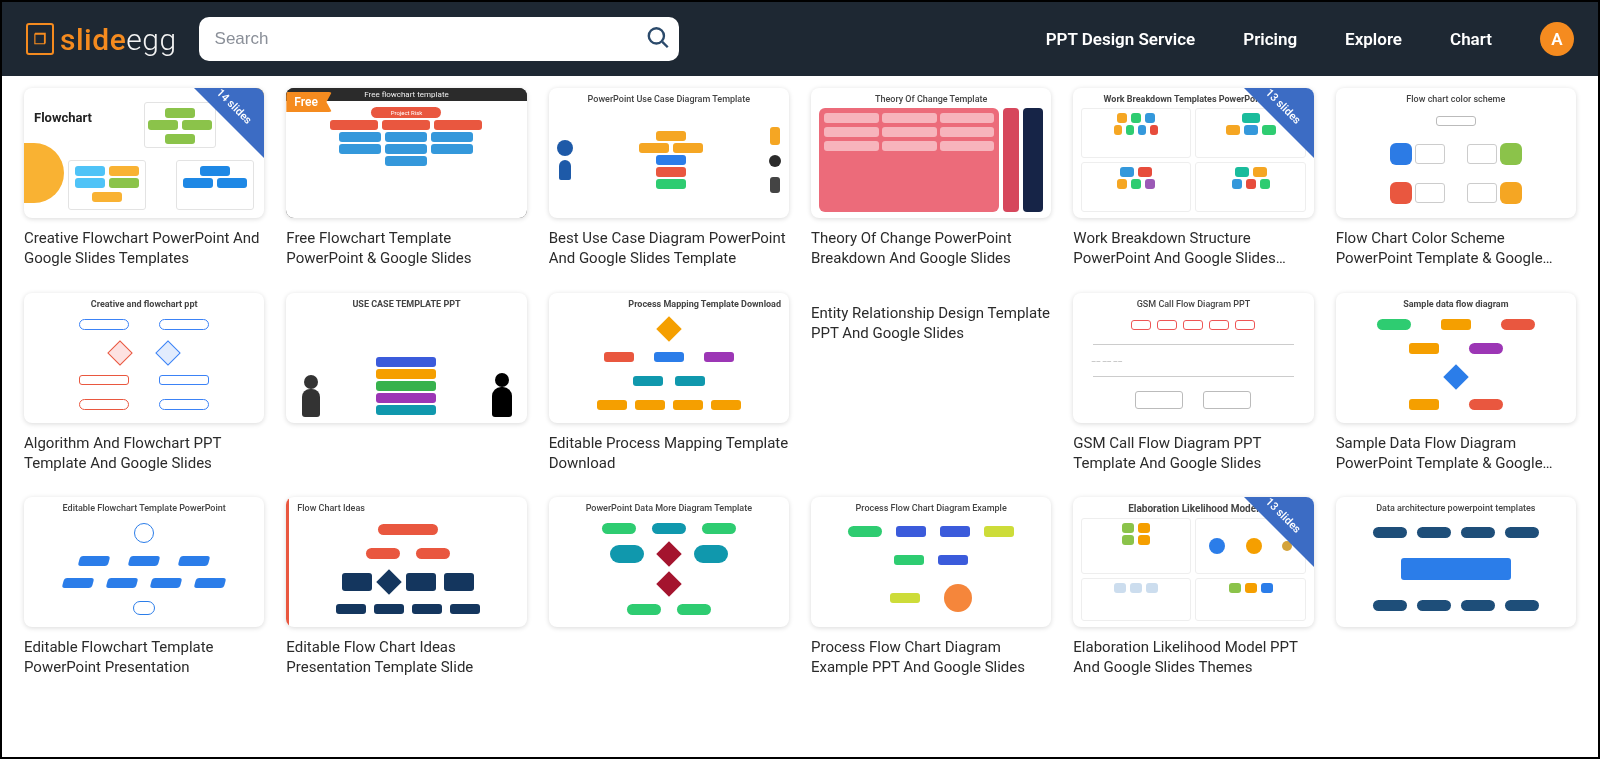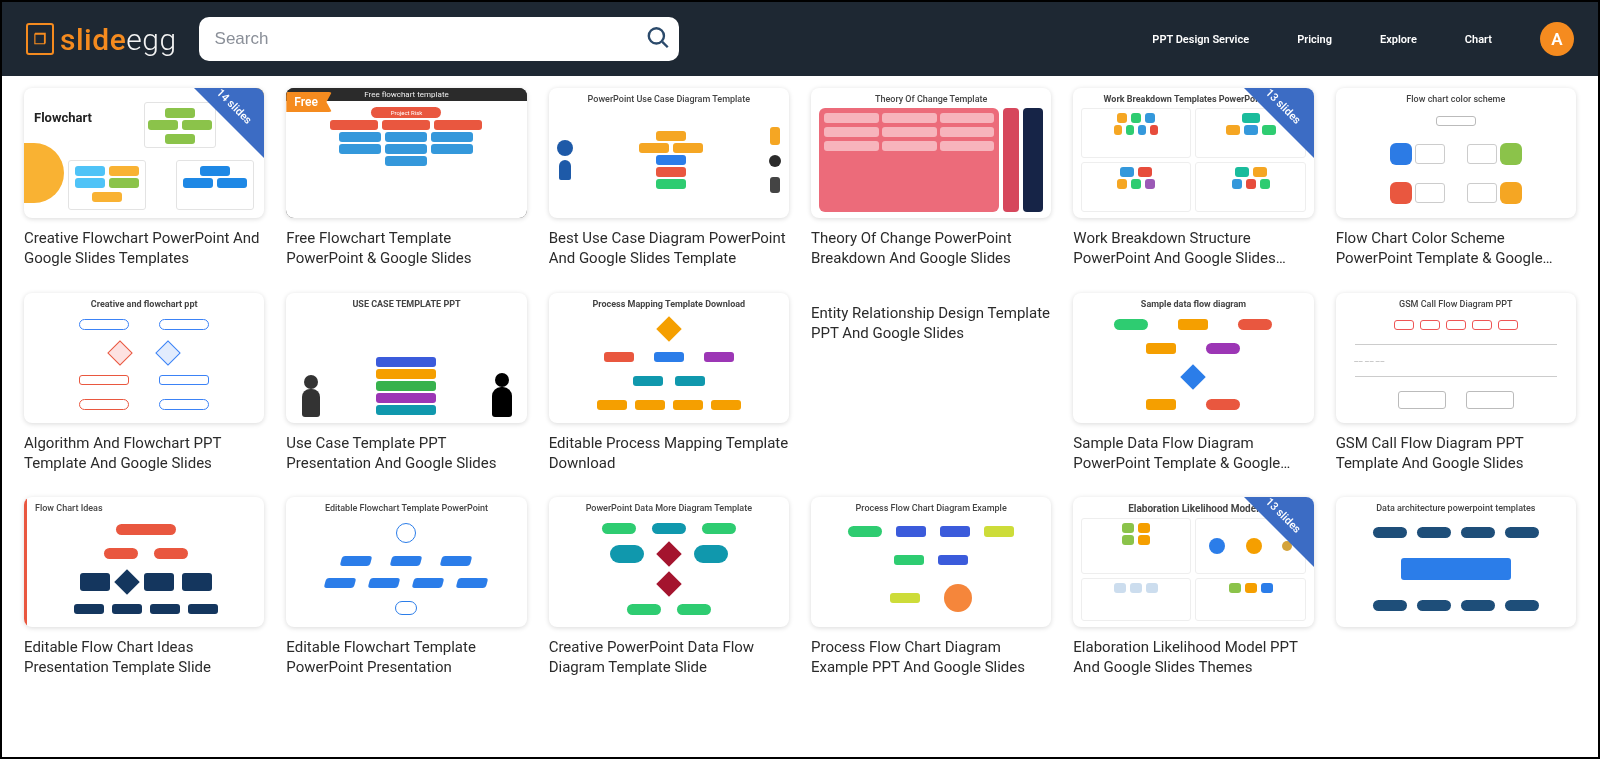--- a/index.html
+++ b/index.html
@@ -9,21 +9,21 @@
   .logo { display: flex; align-items: center; gap: 6px; }
   .logo-icon { width: 28px; height: 32px; border: 2px solid #f58b1f; border-radius: 3px; display:flex; align-items:center; justify-content:center; color:#f58b1f; font-size:14px; font-weight:bold;}
   .logo-text { font-size: 30px; letter-spacing: .5px; }
   .logo-text .s { color: #f58b1f; font-weight: 500;}
   .logo-text .e { color: #f4f4f4; font-weight: 300;}
   .search-wrap { position: relative; flex: 0 0 480px; }
   .search-input { width: 100%; height: 44px; border-radius: 10px; border: none; padding: 0 50px 0 16px; font-size: 17px; background: #fff; color: #222; outline: none; }
   .search-input::placeholder { color: #8a8f98; }
   .search-btn { position: absolute; right: 8px; top: 50%; transform: translateY(-50%); background: none; border: none; cursor: pointer; color: #2b4a6b; }
   .nav { margin-left: auto; display: flex; align-items: center; gap: 48px; }
-  .nav a { color: #fff; text-decoration: none; font-size: 11px; font-weight: 600; cursor: pointer; }
+  .nav a { color: #fff; text-decoration: none; font-size: 17px; font-weight: 600; cursor: pointer; }
   .avatar { width: 34px; height: 34px; border-radius: 50%; background: #f58b1f; color: #fff; display: flex; align-items: center; justify-content: center; font-weight: 600; font-size: 17px; cursor: pointer; }
   
   .grid { padding: 12px 22px; display: grid; grid-template-columns: repeat(6, 1fr); gap: 24px 22px; }
   .card { display: flex; flex-direction: column; cursor: pointer; }
   .thumb { position: relative; width: 100%; height: 130px; background: #fff; border-radius: 8px; box-shadow: 0 1px 5px rgba(0,0,0,.15); overflow: hidden; }
   .thumb-inner { position:absolute; inset:0; padding:6px 8px; font-size:8px; color:#333; display:flex; flex-direction:column; }
   .thumb-title { text-align:center; font-size:9px; font-weight:500; color:#444; margin-bottom:4px; }
   .card-title { font-size: 15px; color: #2b2b2b; line-height: 1.35; margin-top: 10px; display: -webkit-box; -webkit-line-clamp: 2; -webkit-box-orient: vertical; overflow: hidden; }
   
   .ribbon { position:absolute; top:0; right:0; width:0; height:0; border-style:solid; border-width:0 70px 70px 0; border-color: transparent #3c6cc4 transparent transparent; }
@@ -364,27 +364,26 @@
                 <div class="box" style="background:#1098ad;min-width:60px;"></div>
               </div>
           </div>
           <div style="flex:0 0 34px; display:flex; flex-direction:column; align-items:center;">
               <div style="width:14px;height:14px;border-radius:50%;background:#000;"></div>
               <div style="width:20px;height:30px;background:#000;border-radius:9px 9px 3px 3px;"></div>
             </div>
         </div>
       </div>
     </div>
-    <div class="card-title">Use Case Template PPT Presentation And Google Slides</div>
-  </div>
-
-  <div class="card">
-    <div class="thumb">
-      <div class="thumb-inner">
-        <div class="thumb-title" style="text-align:center; font-weight:700;">Process Mapping Template Download</div>
+  </div>
+
+  <div class="card">
+    <div class="thumb">
+      <div class="thumb-inner">
+        <div class="thumb-title" style="text-align:right; font-weight:700;">Process Mapping Template Download</div>
         <div class="flow-body">
           <div class="row">
               <div class="dia" style="background:#f59f00;"></div>
             </div>
           <div class="row" style="gap:20px;">
               <div class="box" style="background:#e9573f;"></div>
               <div class="box" style="background:#2b7de9;"></div>
               <div class="box" style="background:#9c36b5;"></div>
             </div>
           <div class="row" style="gap:12px;">
@@ -398,47 +397,20 @@
               <div class="box" style="background:#f59f00;"></div>
             </div>
         </div>
       </div>
     </div>
     <div class="card-title">Editable Process Mapping Template Download</div>
   </div>
 
   <div class="card">
     <div class="card-title">Entity Relationship Design Template PPT And Google Slides</div>
-  </div>
-
-  <div class="card">
-    <div class="thumb">
-      <div class="thumb-inner">
-        <div class="thumb-title" style="font-weight:700;">Sample data flow diagram</div>
-        <div class="flow-body">
-          <div class="row" style="gap:30px;">
-              <div class="box pill" style="background:#2ecc71;"></div>
-              <div class="box" style="background:#f59f00;"></div>
-              <div class="box pill" style="background:#e9573f;"></div>
-            </div>
-          <div class="row" style="gap:30px;">
-              <div class="box" style="background:#f59f00;"></div>
-              <div class="box pill" style="background:#9c36b5;"></div>
-            </div>
-          <div class="row">
-              <div class="dia" style="background:#2b7de9;"></div>
-            </div>
-          <div class="row" style="gap:30px;">
-              <div class="box" style="background:#f59f00;"></div>
-              <div class="box pill" style="background:#e9573f;"></div>
-            </div>
-        </div>
-      </div>
-    </div>
-    <div class="card-title">Sample Data Flow Diagram PowerPoint Template &amp; Google…</div>
   </div>
 
   <div class="card">
     <div class="thumb">
       <div class="thumb-inner">
         <div class="thumb-title">GSM Call Flow Diagram PPT</div>
         <div class="flow-body" style="gap:2px;">
           <div class="row" style="gap:6px;">
               <div class="box" style="border:1px solid #e55;background:#fff;min-width:20px;"></div>
               <div class="box" style="border:1px solid #e55;background:#fff;min-width:20px;"></div>
@@ -454,20 +426,75 @@
               <div class="box" style="border:1px solid #bbb;background:#fff;min-width:48px;min-height:18px;"></div>
             </div>
         </div>
       </div>
     </div>
     <div class="card-title">GSM Call Flow Diagram PPT Template And Google Slides</div>
   </div>
 
   <div class="card">
     <div class="thumb">
+      <div class="thumb-inner">
+        <div class="thumb-title" style="font-weight:700;">Sample data flow diagram</div>
+        <div class="flow-body">
+          <div class="row" style="gap:30px;">
+              <div class="box pill" style="background:#2ecc71;"></div>
+              <div class="box" style="background:#f59f00;"></div>
+              <div class="box pill" style="background:#e9573f;"></div>
+            </div>
+          <div class="row" style="gap:30px;">
+              <div class="box" style="background:#f59f00;"></div>
+              <div class="box pill" style="background:#9c36b5;"></div>
+            </div>
+          <div class="row">
+              <div class="dia" style="background:#2b7de9;"></div>
+            </div>
+          <div class="row" style="gap:30px;">
+              <div class="box" style="background:#f59f00;"></div>
+              <div class="box pill" style="background:#e9573f;"></div>
+            </div>
+        </div>
+      </div>
+    </div>
+    <div class="card-title">Sample Data Flow Diagram PowerPoint Template &amp; Google…</div>
+  </div>
+
+  <div class="card">
+    <div class="thumb">
+      <div class="thumb-inner">
+        <div class="thumb-title">Editable Flowchart Template PowerPoint</div>
+        <div class="flow-body">
+          <div class="row">
+              <div style="width:20px;height:20px;border-radius:50%;border:1px solid #2b7de9;"></div>
+            </div>
+          <div class="row" style="gap:20px;">
+              <div class="box" style="background:#2b7de9;transform:skewX(-15deg);"></div>
+              <div class="box" style="background:#2b7de9;transform:skewX(-15deg);"></div>
+              <div class="box" style="background:#2b7de9;transform:skewX(-15deg);"></div>
+            </div>
+          <div class="row" style="gap:14px;">
+              <div class="box" style="background:#2b7de9;transform:skewX(-15deg);"></div>
+              <div class="box" style="background:#2b7de9;transform:skewX(-15deg);"></div>
+              <div class="box" style="background:#2b7de9;transform:skewX(-15deg);"></div>
+              <div class="box" style="background:#2b7de9;transform:skewX(-15deg);"></div>
+            </div>
+          <div class="row">
+              <div style="width:22px;height:14px;border-radius:10px;border:1px solid #2b7de9;"></div>
+            </div>
+        </div>
+      </div>
+    </div>
+    <div class="card-title">Editable Flowchart Template PowerPoint Presentation</div>
+  </div>
+
+  <div class="card">
+    <div class="thumb">
       <div class="thumb-inner" style="border-left:3px solid #e9573f;">
         <div class="thumb-title" style="text-align:left;">Flow Chart Ideas</div>
         <div class="flow-body">
           <div class="row">
               <div class="box pill" style="background:#e9573f;min-width:60px;"></div>
             </div>
           <div class="row" style="gap:16px;">
               <div class="box pill" style="background:#e9573f;"></div>
               <div class="box pill" style="background:#e9573f;"></div>
             </div>
@@ -485,48 +512,20 @@
             </div>
         </div>
       </div>
     </div>
     <div class="card-title">Editable Flow Chart Ideas Presentation Template Slide</div>
   </div>
 
   <div class="card">
     <div class="thumb">
       <div class="thumb-inner">
-        <div class="thumb-title">Editable Flowchart Template PowerPoint</div>
-        <div class="flow-body">
-          <div class="row">
-              <div style="width:20px;height:20px;border-radius:50%;border:1px solid #2b7de9;"></div>
-            </div>
-          <div class="row" style="gap:20px;">
-              <div class="box" style="background:#2b7de9;transform:skewX(-15deg);"></div>
-              <div class="box" style="background:#2b7de9;transform:skewX(-15deg);"></div>
-              <div class="box" style="background:#2b7de9;transform:skewX(-15deg);"></div>
-            </div>
-          <div class="row" style="gap:14px;">
-              <div class="box" style="background:#2b7de9;transform:skewX(-15deg);"></div>
-              <div class="box" style="background:#2b7de9;transform:skewX(-15deg);"></div>
-              <div class="box" style="background:#2b7de9;transform:skewX(-15deg);"></div>
-              <div class="box" style="background:#2b7de9;transform:skewX(-15deg);"></div>
-            </div>
-          <div class="row">
-              <div style="width:22px;height:14px;border-radius:10px;border:1px solid #2b7de9;"></div>
-            </div>
-        </div>
-      </div>
-    </div>
-    <div class="card-title">Editable Flowchart Template PowerPoint Presentation</div>
-  </div>
-
-  <div class="card">
-    <div class="thumb">
-      <div class="thumb-inner">
         <div class="thumb-title">PowerPoint Data More Diagram Template</div>
         <div class="flow-body">
           <div class="row" style="gap:16px;">
               <div class="box pill" style="background:#2ecc71;"></div>
               <div class="box pill" style="background:#1098ad;"></div>
               <div class="box pill" style="background:#2ecc71;"></div>
             </div>
           <div class="row" style="gap:16px;">
               <div class="box pill" style="background:#1098ad;"></div>
               <div class="dia" style="background:#a4142e;"></div>
@@ -535,21 +534,20 @@
           <div class="row">
               <div class="dia" style="background:#a4142e;"></div>
             </div>
           <div class="row" style="gap:16px;">
               <div class="box pill" style="background:#2ecc71;"></div>
               <div class="box pill" style="background:#2ecc71;"></div>
             </div>
         </div>
       </div>
     </div>
-    <div class="card-title">Creative PowerPoint Data Flow Diagram Template Slide</div>
   </div>
 
   <div class="card">
     <div class="thumb">
       <div class="thumb-inner">
         <div class="thumb-title">Process Flow Chart Diagram Example</div>
         <div class="flow-body">
           <div class="row" style="gap:14px;">
               <div class="box pill" style="background:#2ecc71;"></div>
               <div class="box" style="background:#3b5bdb;"></div>

